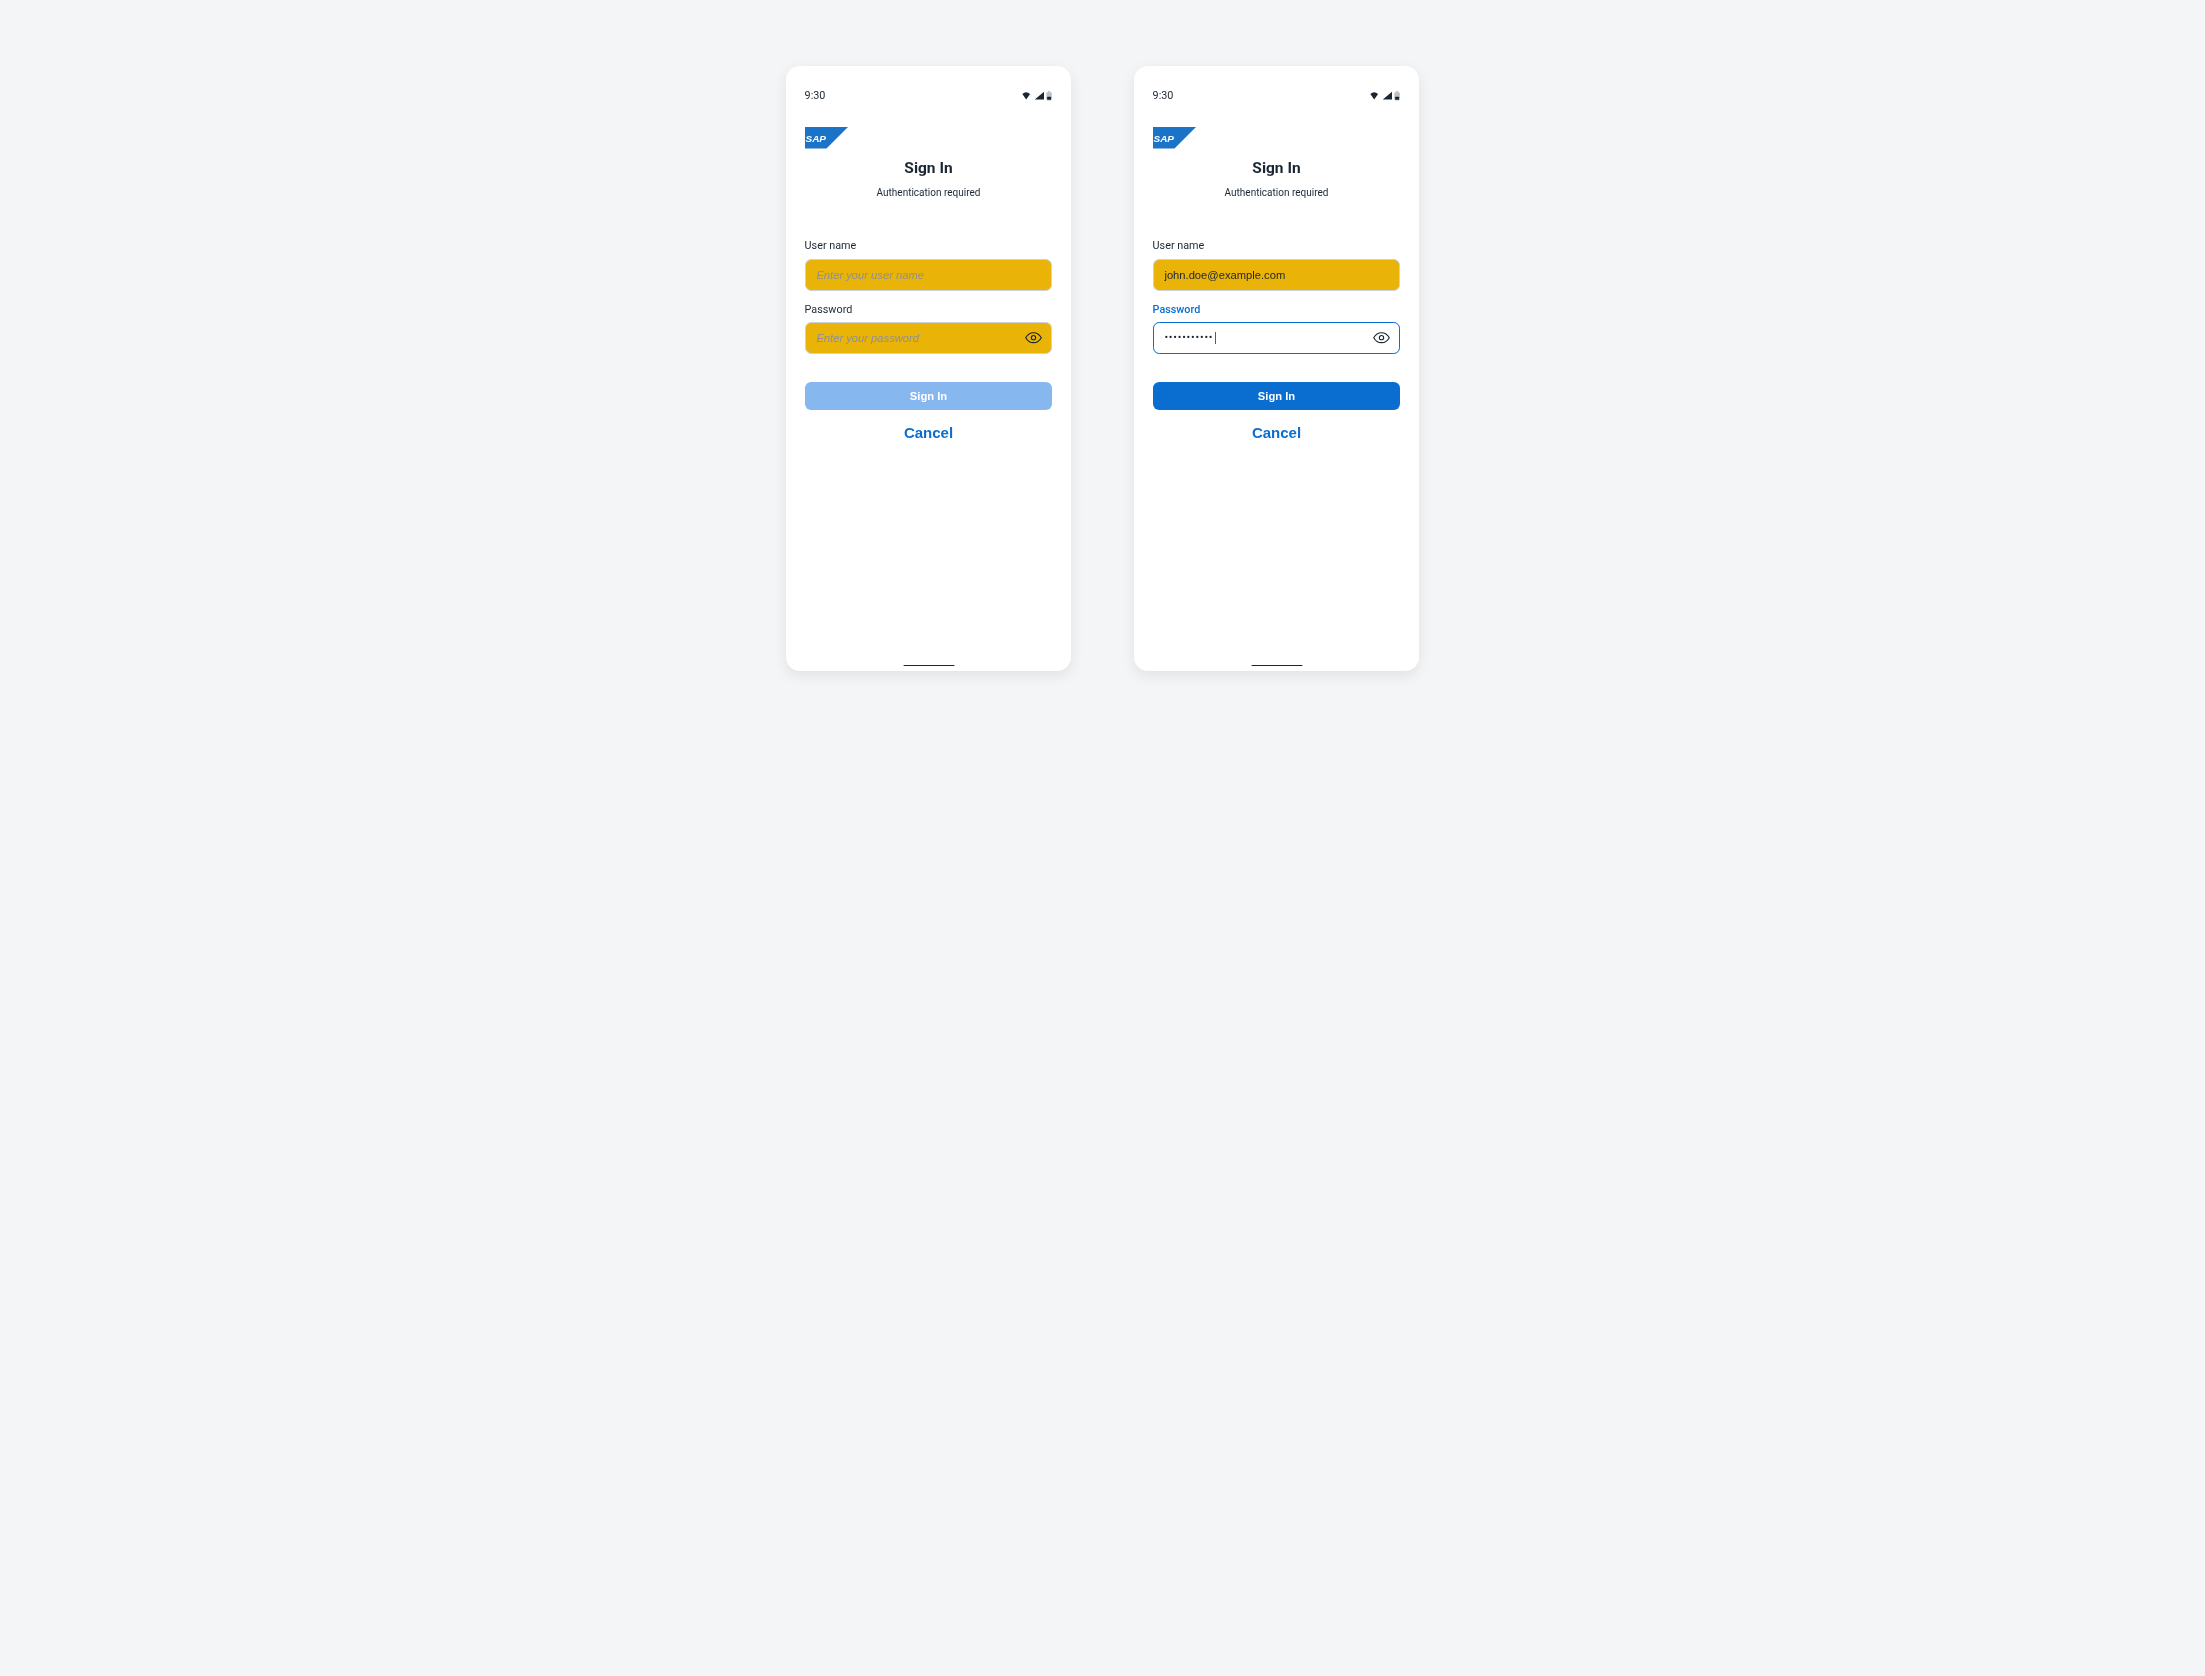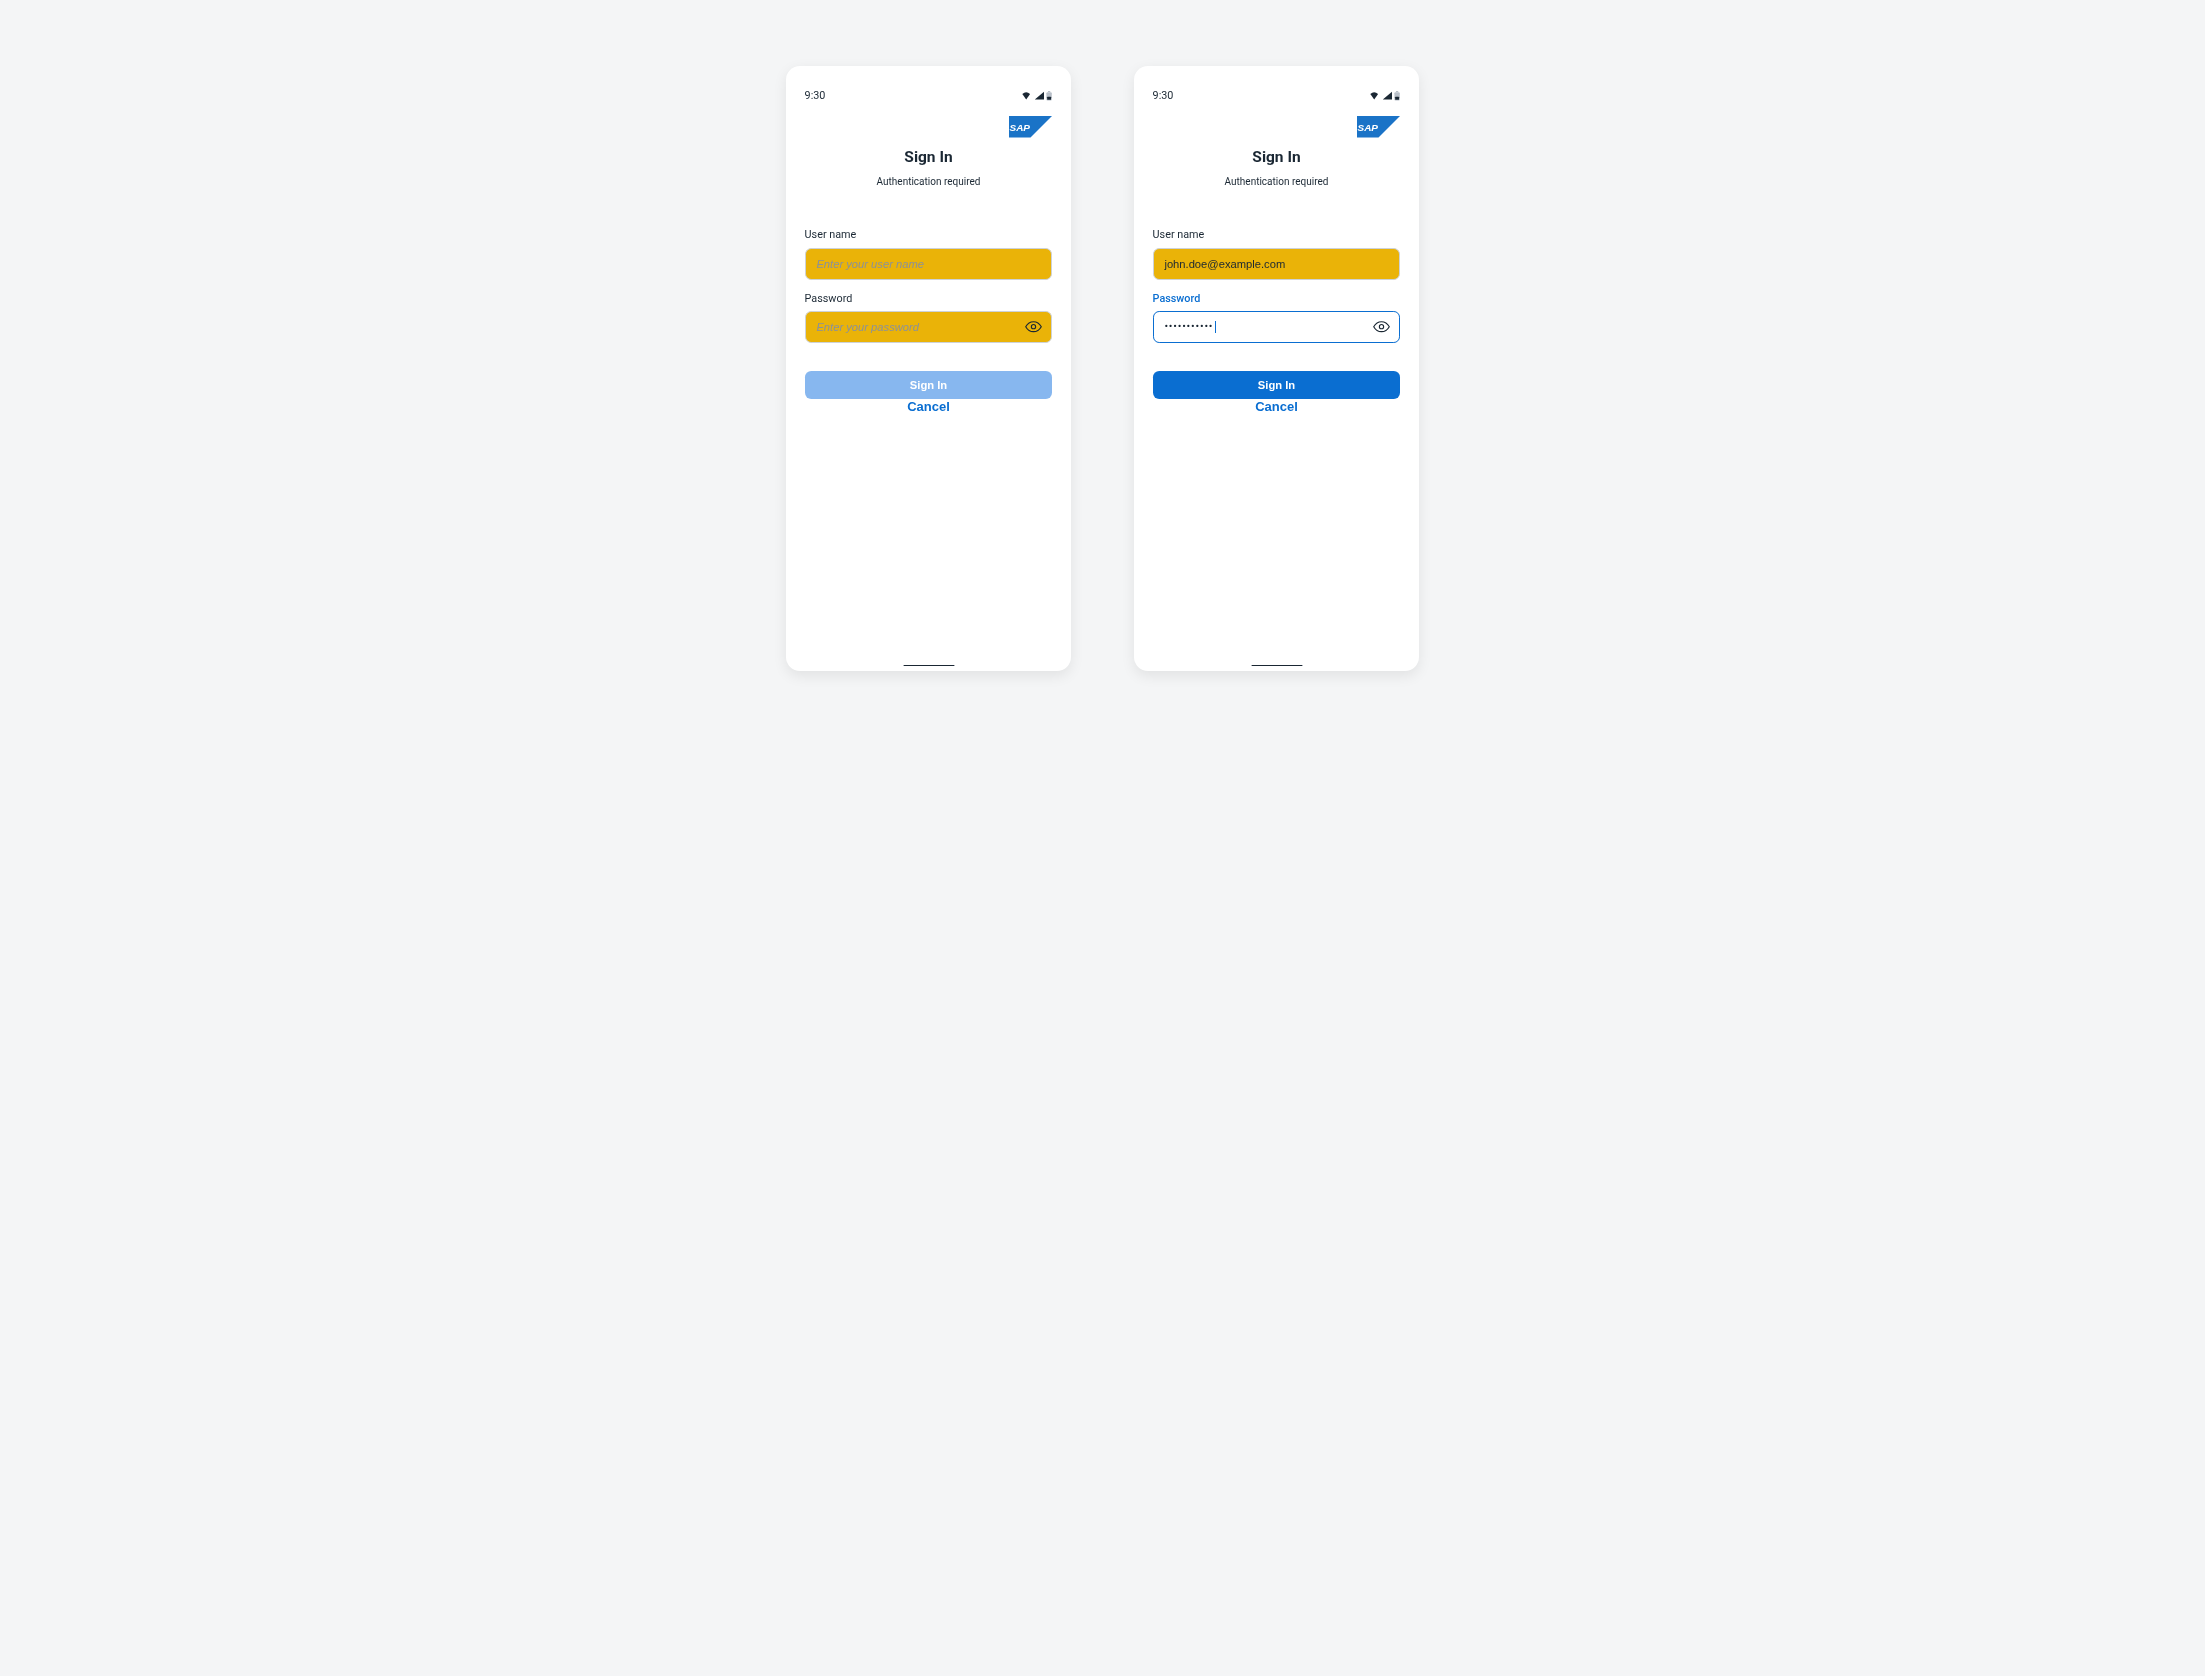--- a/index.html
+++ b/index.html
@@ -34,22 +34,22 @@
   color: #1a2733;
   font-weight: 400;
 }
 .status-icons {
   display: flex;
   align-items: center;
   gap: 1.5px;
 }
 .logo-wrap {
   display: flex;
-  justify-content: flex-end;
-  margin-top: 11px;
+  justify-content: flex-start;
+  margin-top: 22px;
 }
 .sap-logo {
   width: 43px;
   height: 21.7px;
   position: relative;
 }
 .title {
   text-align: center;
   font-size: 15.5px;
   font-weight: 700;
@@ -147,22 +147,23 @@
 .btn-primary.enabled {
   background: #0a6ed1;
 }
 .btn-cancel {
   display: block;
   width: 100%;
   text-align: center;
   background: none;
   border: none;
   color: #0a6ed1;
-  font-size: 13px;
+  font-size: 15px;
   font-weight: 600;
+  margin-top: 14px;
   cursor: pointer;
 }
 .home-indicator {
   position: absolute;
   bottom: 4.6px;
   left: 50%;
   transform: translateX(-50%);
   width: 51px;
   height: 1.5px;
   background: #1a2733;

